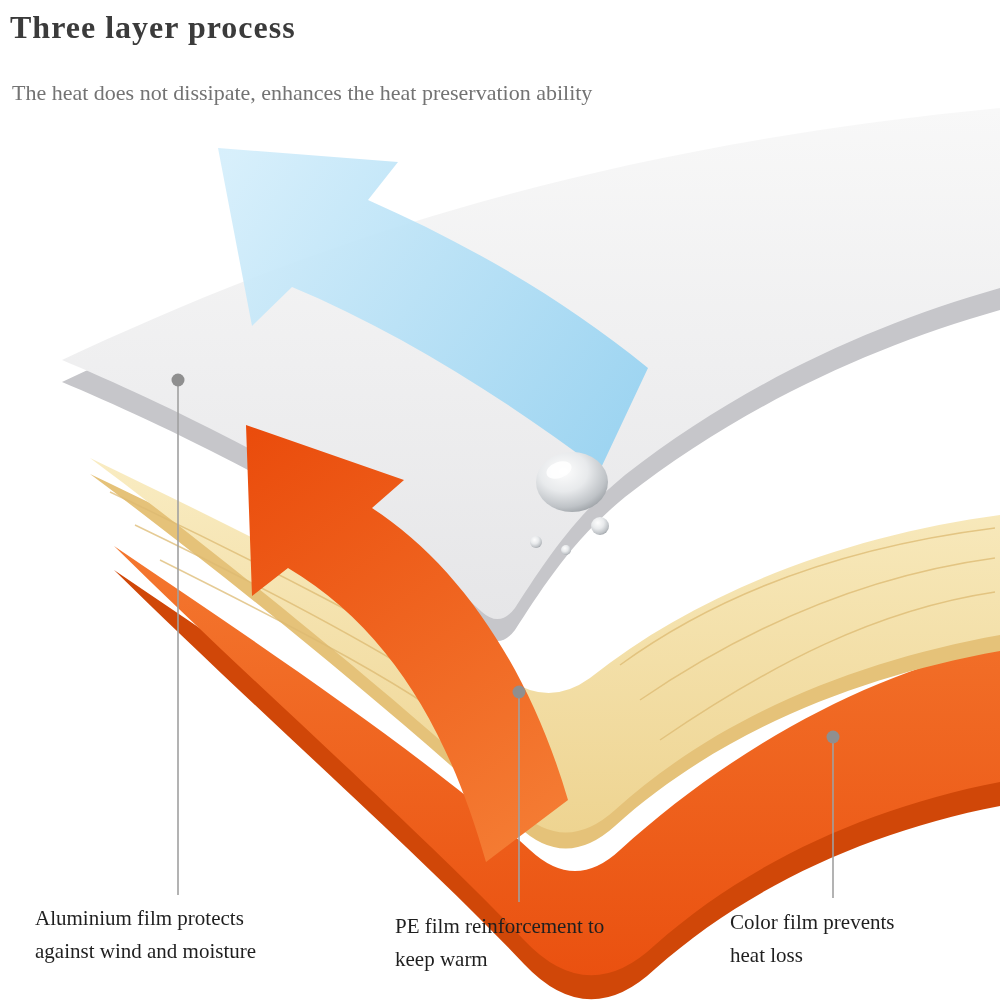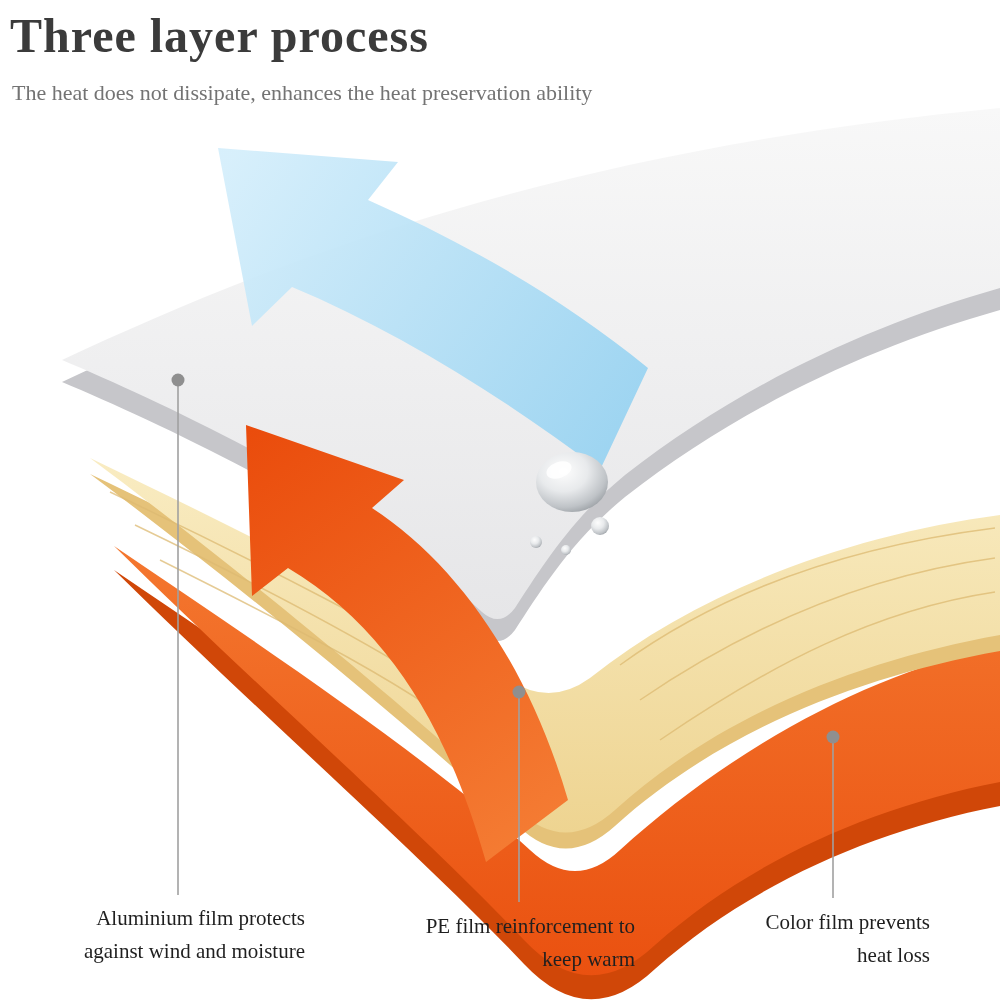--- a/index.html
+++ b/index.html
@@ -6,30 +6,30 @@
   .stage{
     position:relative;
     width:1000px;height:1000px;
     background:#ffffff;
     overflow:hidden;
     font-family:"Liberation Serif", serif;
   }
   .diagram-svg{position:absolute;left:0;top:0;width:1000px;height:1000px;}
   .title{
     position:absolute;left:10px;top:10px;width:700px;
-    font-size:48px;font-weight:bold;color:#3b3b3b;letter-spacing:1px;
+    font-size:32px;font-weight:bold;color:#3b3b3b;letter-spacing:1px;
     line-height:1.1;
   }
   .subtitle{
     position:absolute;left:12px;top:80px;width:820px;
     font-size:22px;color:#737373;line-height:1.2;
   }
   .callout-label{
     position:absolute;
-    font-size:21px;color:#1f1f1f;text-align:right;line-height:33px;
+    font-size:21px;color:#1f1f1f;text-align:left;line-height:33px;
   }
   .callout-label.l1{left:35px;top:902px;width:270px;}
   .callout-label.l2{left:395px;top:910px;width:240px;}
   .callout-label.l3{left:730px;top:906px;width:200px;}
 </style>
 </head>
 <body>
 
 <div class="stage">
 

